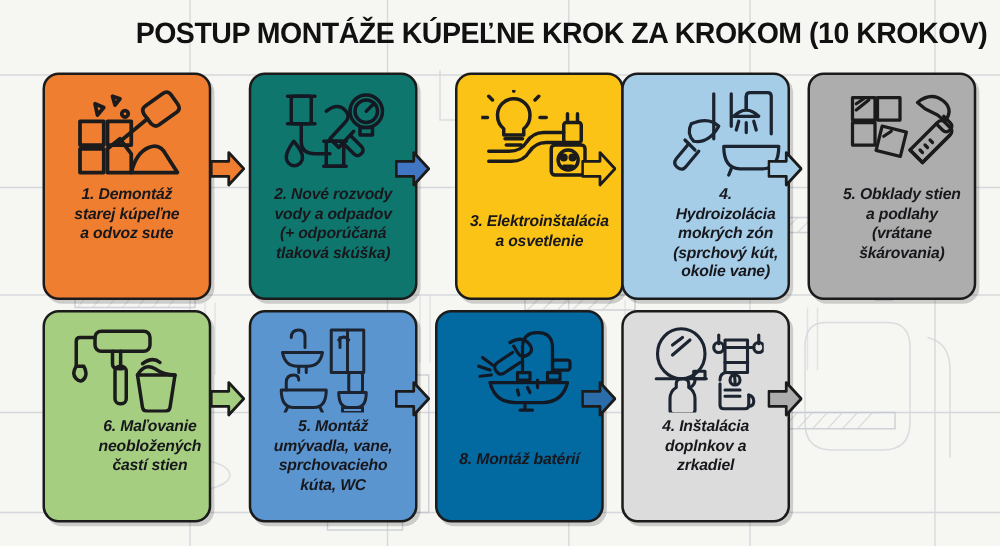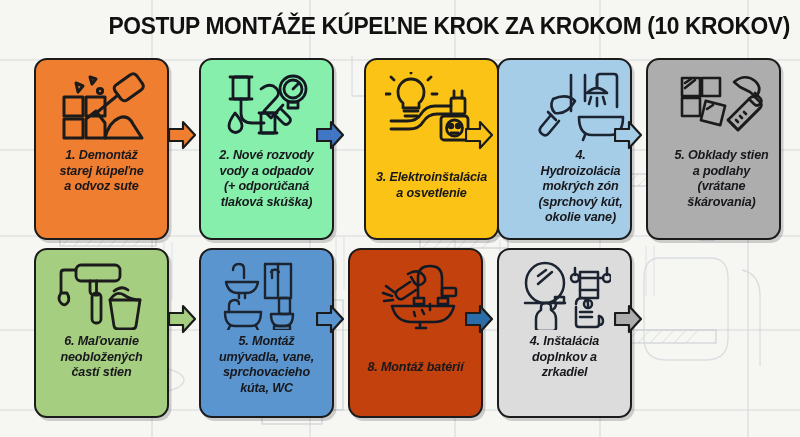--- a/index.html
+++ b/index.html
@@ -245,21 +245,21 @@
 starej kúpeľne
 a odvoz sute</div>
     </div>
 
     <div class="arrow" style="left:152px;">
       <svg width="28" height="30" viewBox="0 0 28 30">
         <path d="M1 9 L15 9 L15 2 L27 15 L15 28 L15 21 L1 21 Z" fill="#ef7e30" stroke="#1b1b1b" stroke-width="2.2" stroke-linejoin="round"></path>
       </svg>
     </div>
 
-    <div class="card" style="left: 183px; background-color: #86efac;" id="card-2">
+    <div class="card" style="left: 183px; background-color: #0f766e;" id="card-2">
       <div class="card-icon">
         <svg width="92" height="72" viewBox="0 0 92 72" fill="none" stroke="#141822" stroke-width="2.8" stroke-linecap="round" stroke-linejoin="round">
           <rect x="12" y="6" width="16" height="22" rx="2"></rect>
           <path d="M9 6 l22 0 M9 28 l22 0"></path>
           <path d="M20 28 l0 14 q0 10 11 10 l12 0"></path>
           <rect x="40" y="42" width="14" height="20" rx="2"></rect>
           <path d="M38 42 l18 0 M38 62 l18 0"></path>
           <path d="M14 42 q-6 8 -6 13 a6.5 6.5 0 0 0 13 0 q0 -5 -7 -13 z"></path>
           <path d="M40 18 q9 -7 15 -1 q5 5 0 10 l-12 13 l7 7 l12 -13"></path>
           <path d="M60 38 l8 8 q3 3 0 6 q-3 3 -6 0 l-8 -8"></path>
@@ -352,21 +352,21 @@
       </div>
       <div class="card-label">5. Obklady stien
 a podlahy
 (vrátane
 škárovania)</div>
     </div>
   </div>
 
   <div class="row row-2" id="row-2">
 
-    <div class="card" style="left: 18px; background-color: rgb(165, 206, 128);" id="card-6">
+    <div class="card" style="left: 18px; background-color: rgb(165, 206, 128); align-items: flex-end;" id="card-6">
       <div class="card-icon">
         <svg width="92" height="70" viewBox="0 0 92 70" fill="none" stroke="#1b1b1b" stroke-width="2.8" stroke-linecap="round" stroke-linejoin="round">
           <rect x="20" y="5" width="44" height="16" rx="5"></rect>
           <path d="M20 10 l-12 0 q-3 0 -3 3 l0 20"></path>
           <path d="M5 33 q-4 6 0 10 q4 4 7 -1 q2 -4 -1 -9 z"></path>
           <path d="M34 21 l0 10 q0 4 5 4 l3 0"></path>
           <rect x="36" y="33" width="9" height="30" rx="4"></rect>
           <path d="M40.5 21 l0 12"></path>
           <path d="M54 40 l30 0 l-4 26 q-0.5 3 -4 3 l-14 0 q-3.5 0 -4 -3 z"></path>
           <path d="M54 40 q6 -10 14 -5 q7 5 16 5"></path>
@@ -406,21 +406,21 @@
 sprchovacieho
 kúta, WC</div>
     </div>
 
     <div class="arrow" style="left:300px;">
       <svg width="28" height="30" viewBox="0 0 28 30">
         <path d="M1 9 L15 9 L15 2 L27 15 L15 28 L15 21 L1 21 Z" fill="#5b95cf" stroke="#1b1b1b" stroke-width="2.2" stroke-linejoin="round"></path>
       </svg>
     </div>
 
-    <div class="card" style="left: 332px; background-color: #c2410c;" id="card-8">
+    <div class="card" style="left: 332px; background-color: #0369a1;" id="card-8">
       <div class="card-icon">
         <svg width="92" height="70" viewBox="0 0 92 70" fill="none" stroke="#111a24" stroke-width="2.6" stroke-linecap="round" stroke-linejoin="round">
           <path d="M48 38 l0 -20 q0 -12 12 -12 q12 0 12 12 l0 20"></path>
           <path d="M44 38 l10 0 l0 6 l-10 0 z"></path>
           <path d="M68 38 l10 0 l0 6 l-10 0 z"></path>
           <rect x="72" y="28" width="14" height="8" rx="2"></rect>
           <path d="M60 44 l0 6"></path>
           <path d="M38 14 q10 -6 16 2 q3 5 -2 8 q-5 3 -8 -2 l-3 -5"></path>
           <path d="M40 22 l-12 8 q-4 3 -1 7 q3 4 7 1 l12 -8"></path>
           <path d="M16 26 l8 6 M13 33 l9 3 M14 41 l9 -1"></path>

